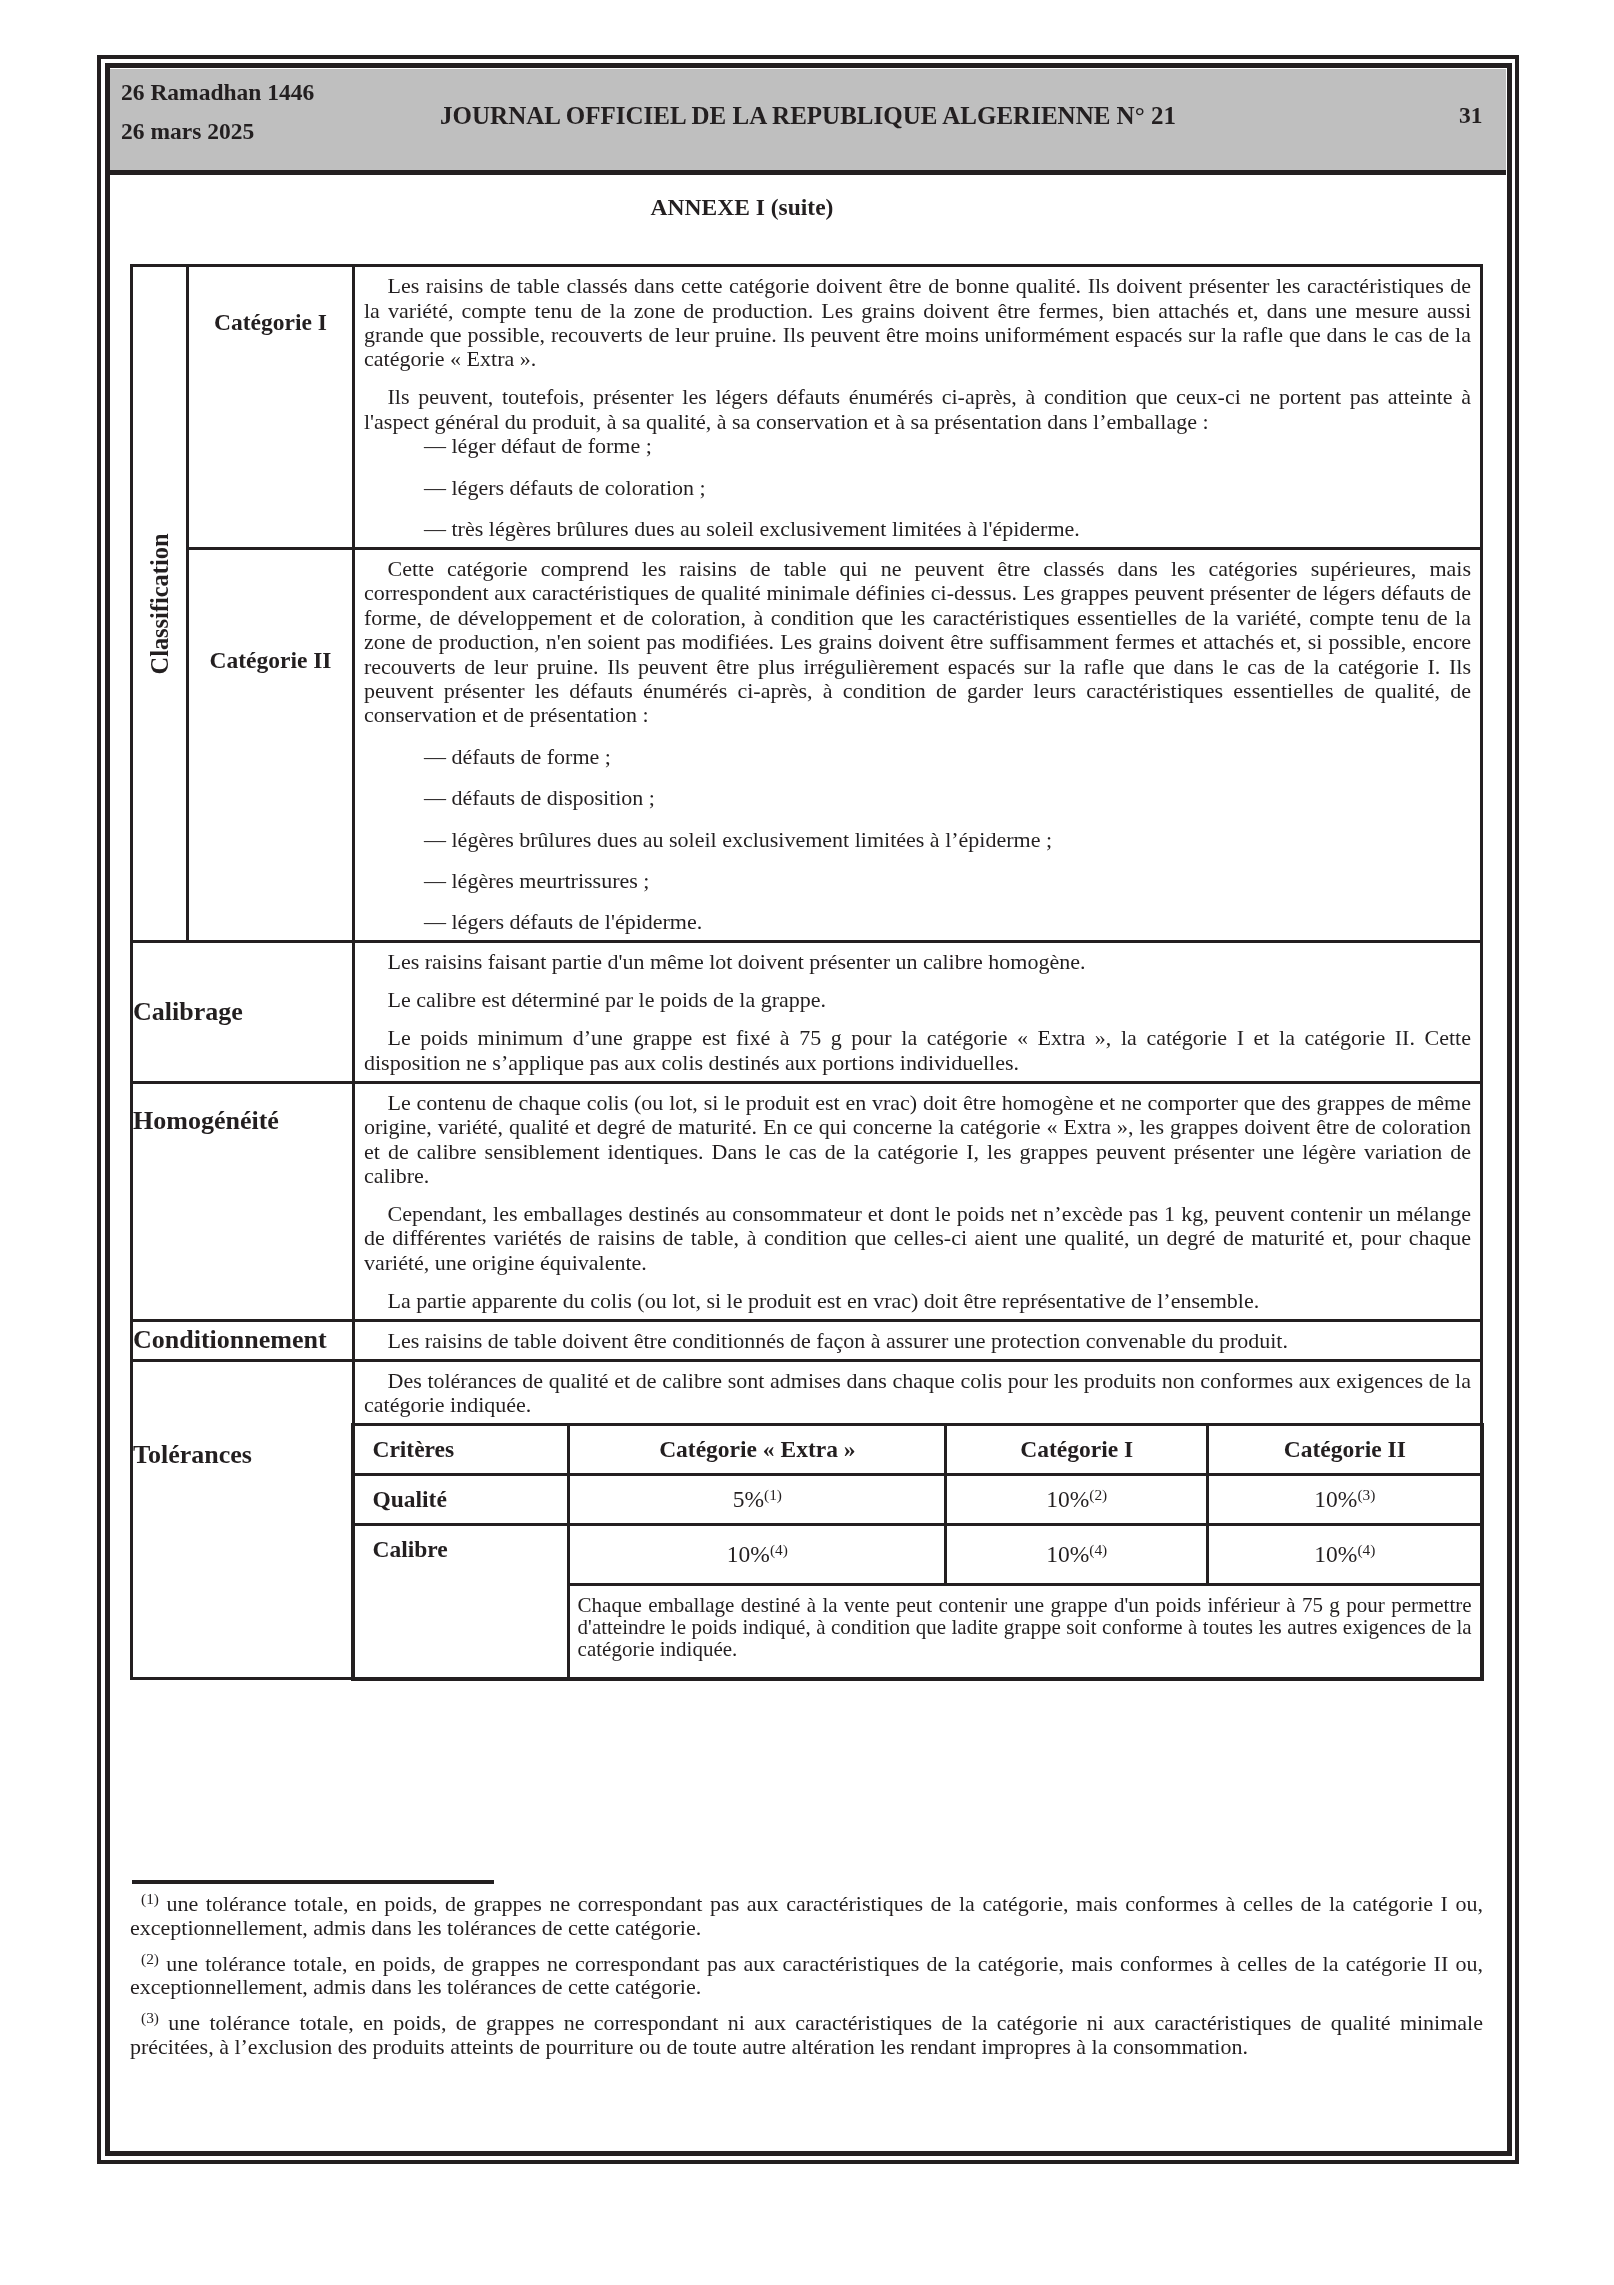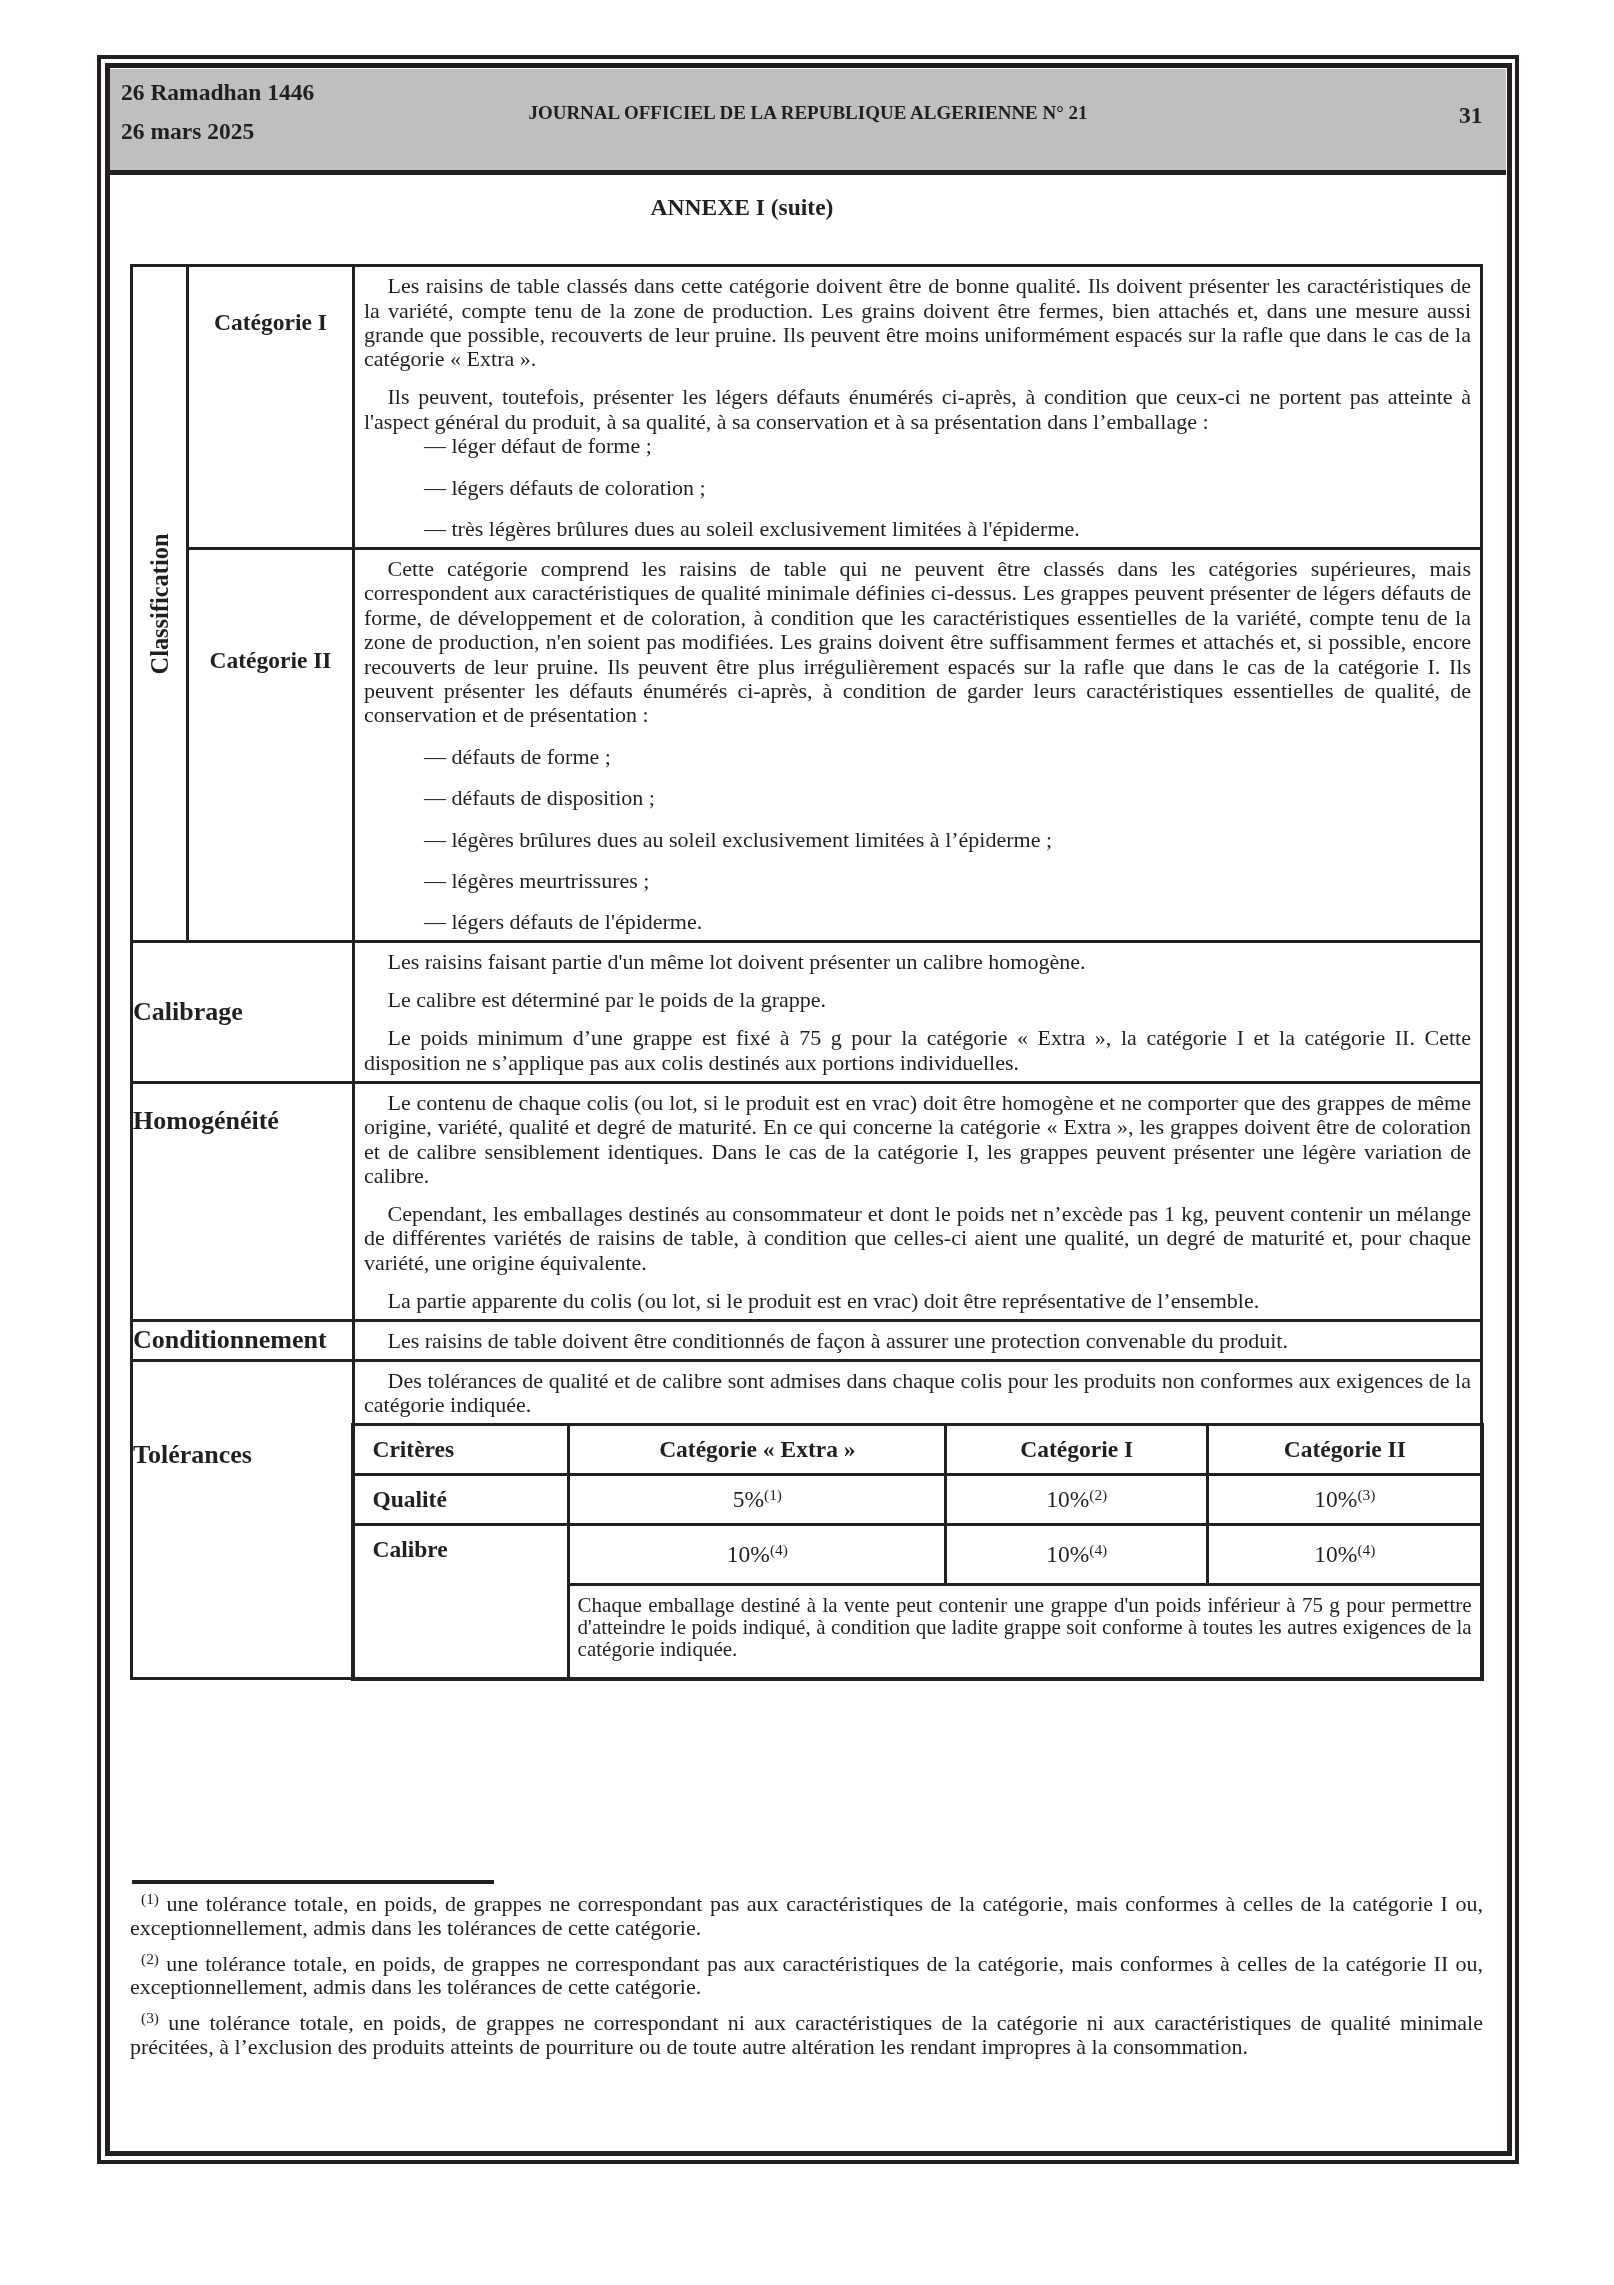--- a/index.html
+++ b/index.html
@@ -1,21 +1,21 @@
 <!DOCTYPE html>
 <html style="font-size:14.5px"><head>
 <meta charset="utf-8">
 <style>
   html, body { margin:0; padding:0; background:#ffffff; }
   body { width:1615px; height:2285px; position:relative; font-family:"Liberation Serif","DejaVu Serif",serif; color:#231f20; }
   .frame-outer { position:absolute; left:97px; top:55px; width:1422px; height:2109px; border:4.5px solid #231f20; box-sizing:border-box; }
   .frame-inner { position:absolute; left:105px; top:63px; width:1407px; height:2093px; border:5.4px solid #231f20; box-sizing:border-box; }
   .header { position:absolute; left:110px; top:69px; width:1396px; height:106px; background:#bfbfbf; border-bottom:5.4px solid #231f20; box-sizing:border-box; }
   .hdr-date { position:absolute; left:11px; top:3.6px; font-weight:bold; font-size:23.5px; line-height:39px; }
-  .hdr-title { position:absolute; left:0; right:0; top:33px; text-align:center; font-weight:bold; font-size:19px; }
+  .hdr-title { position:absolute; left:0; right:0; top:33px; text-align:center; font-weight:bold; font-size:25px; }
   .hdr-page { position:absolute; right:23.5px; top:33px; font-weight:bold; font-size:23.5px; }
   .annex { position:absolute; left:0; width:1484px; top:194px; text-align:center; font-weight:bold; font-size:23.5px; }
 
   table.main { position:absolute; left:130px; top:264px; width:1353px; border-collapse:collapse; font-size:22px; line-height:24.4px; }
   table.main td { border:3.6px solid #231f20; vertical-align:top; padding:0; }
   .vlabel-cell { width:52px; position:relative; }
   .vlabel { position:absolute; left:50%; top:50%; transform:translate(-50%,-50%) rotate(-90deg); font-weight:bold; font-size:24.4px; white-space:nowrap; }
   .sublabel { width:163px; text-align:center; font-weight:bold; font-size:23.5px; }
   .rowlabel { text-align:left; font-weight:bold; font-size:26px; }
   .content { padding:7.2px 9px 5.4px 9px !important; text-align:justify; }

